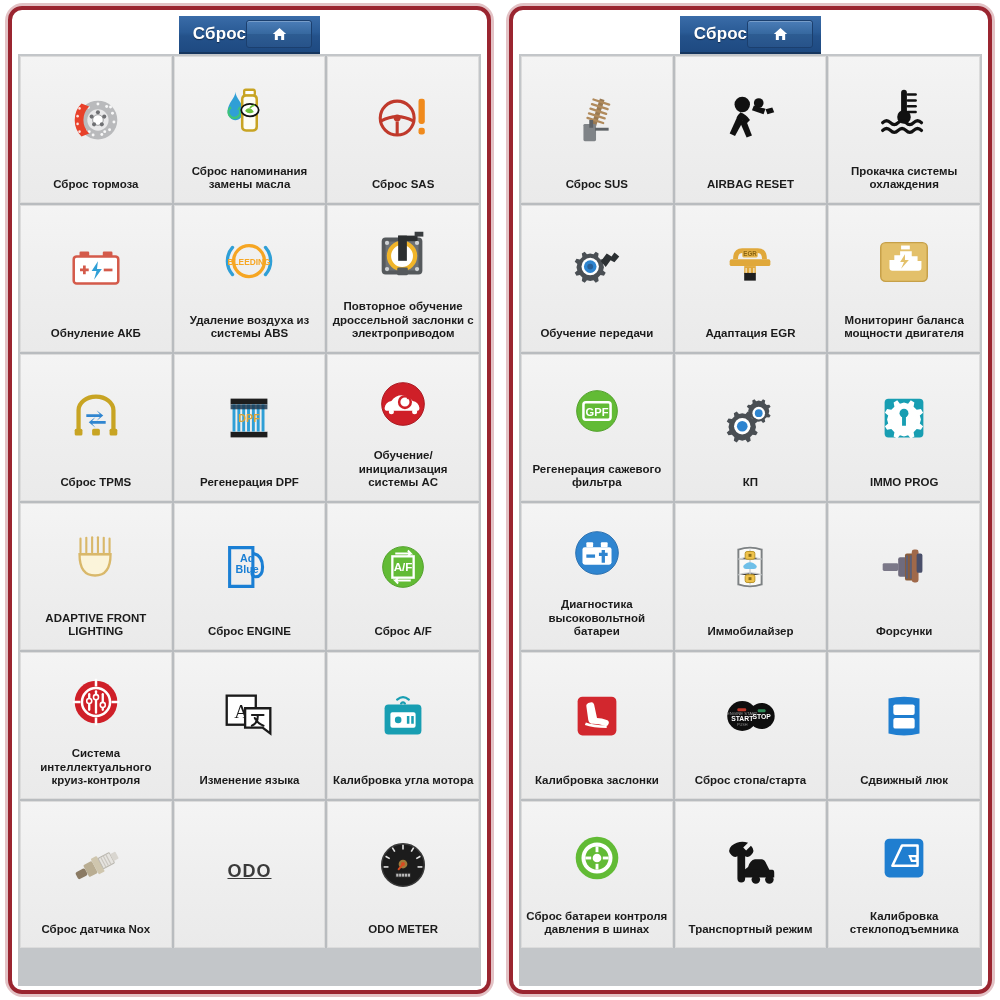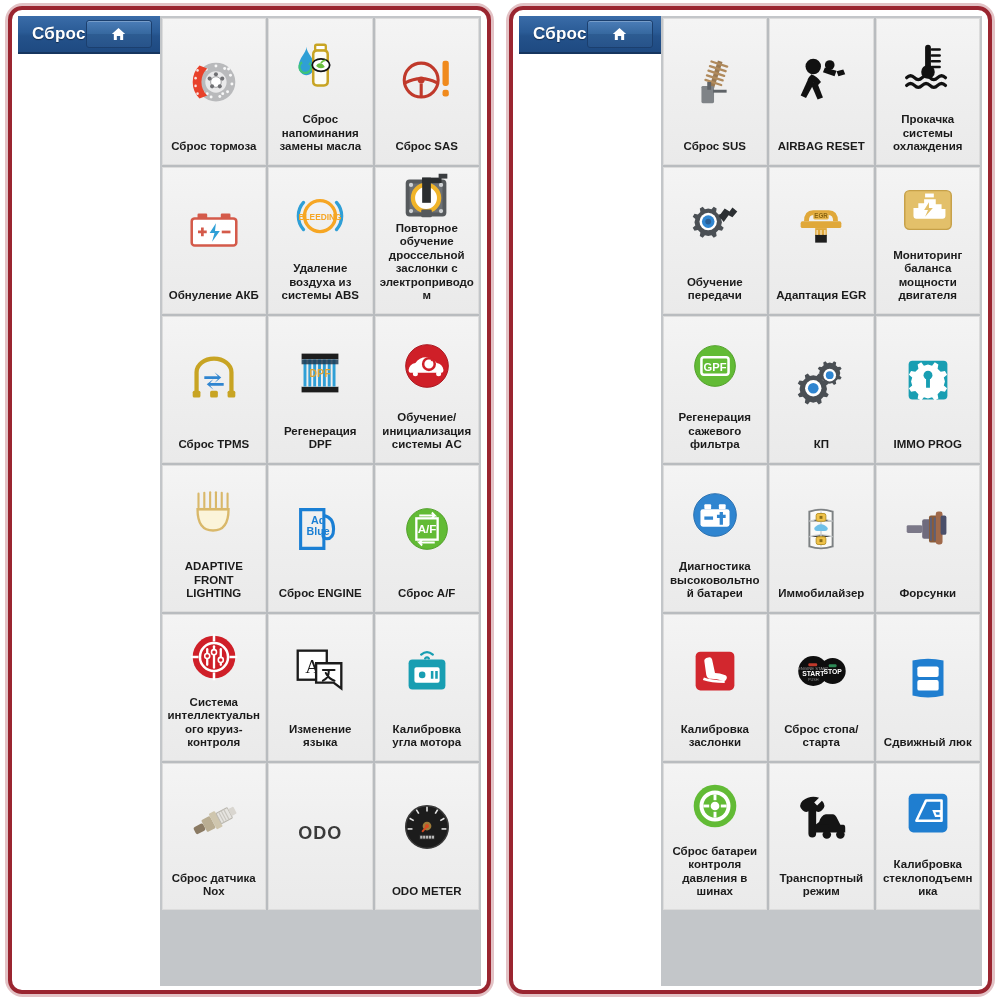--- a/index.html
+++ b/index.html
@@ -18,21 +18,22 @@
   }
   .device{
     position:relative;
     flex:1 1 0;
     border:4px solid #9a2530;
     border-radius:14px;
     background:#ffffff;
     box-sizing:border-box;
     padding:6px 6px 4px 6px;
     display:flex;
-    flex-direction:row;
+    flex-direction:column;
+    align-items:center;
   }
   .device::after{
     content:"";
     position:absolute;
     inset:-7px;
     border:3px solid rgba(154,37,48,.28);
     border-radius:18px;
     pointer-events:none;
   }
   
@@ -90,20 +91,21 @@
     padding:4px 4px 10px 4px;
     overflow:hidden;
   }
   .tile .ico{
     flex:1 1 auto;
     display:flex;
     align-items:center;
     justify-content:center;
     width:100%;
     min-height:0;
+    text-decoration:underline;
   }
   .tile .ico svg{display:block;}
   .tile .lbl{
     flex:0 0 auto;
     font-size:11.5px;
     font-weight:bold;
     color:#1b1b1b;
     text-align:center;
     line-height:1.18;
     width:100%;

